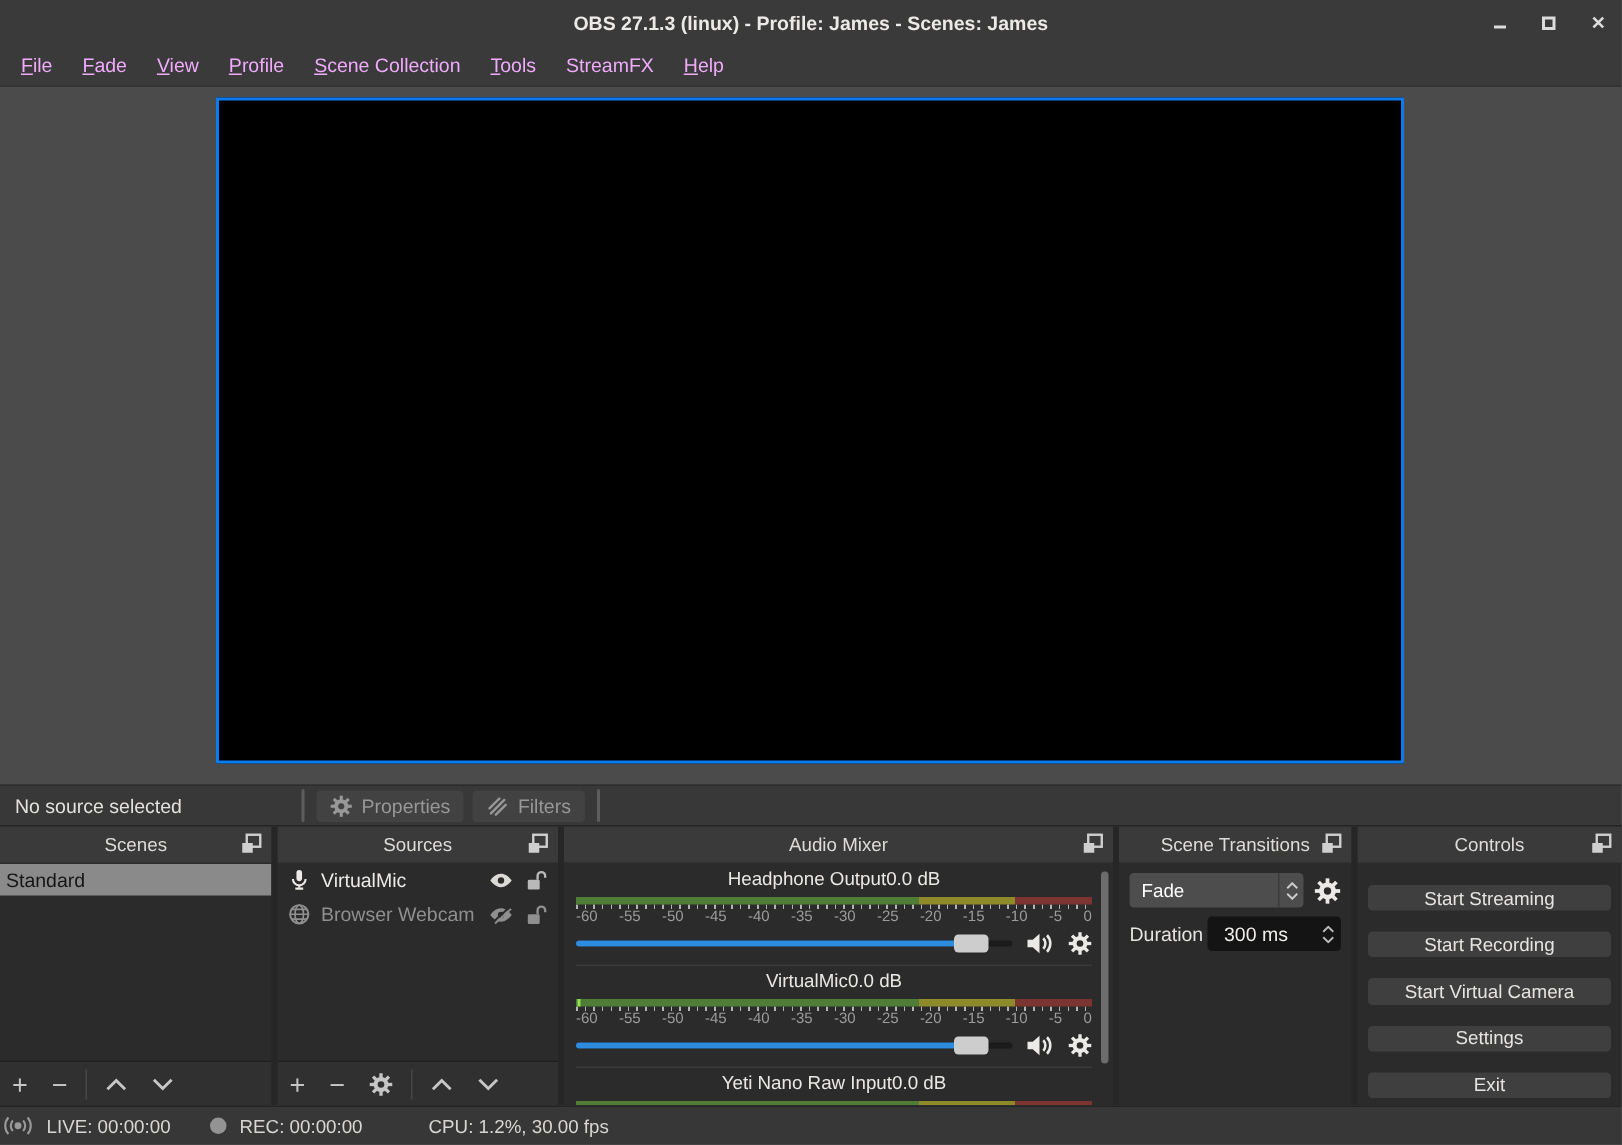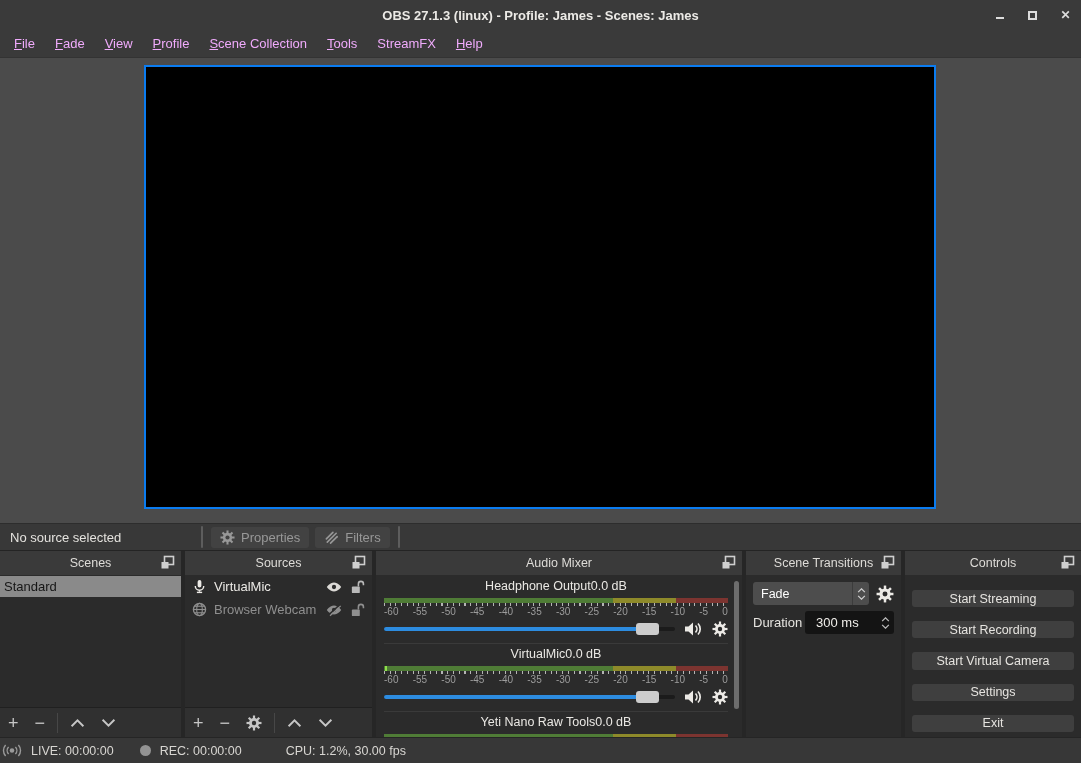--- a/index.html
+++ b/index.html
@@ -396,21 +396,21 @@
                 <rect x="6.9" y="0.5" width="2.2" height="15" transform="rotate(135 8 8)"></rect>
                 <circle cx="8" cy="8" r="5"></circle>
               </g>
               <circle class="hole" cx="8" cy="8" r="2.2"></circle>
             </svg>
         </div>
       </div>
 
       <div class="channel last">
         <div class="ch-head">
-          <span>Yeti Nano Raw Tools</span>
+          <span>Yeti Nano Raw Input</span>
           <span>0.0 dB</span>
         </div>
         <div class="meter"></div>
 
       </div>
 
     </div>
     <div class="mixer-scroll"></div>
   </div>
 

